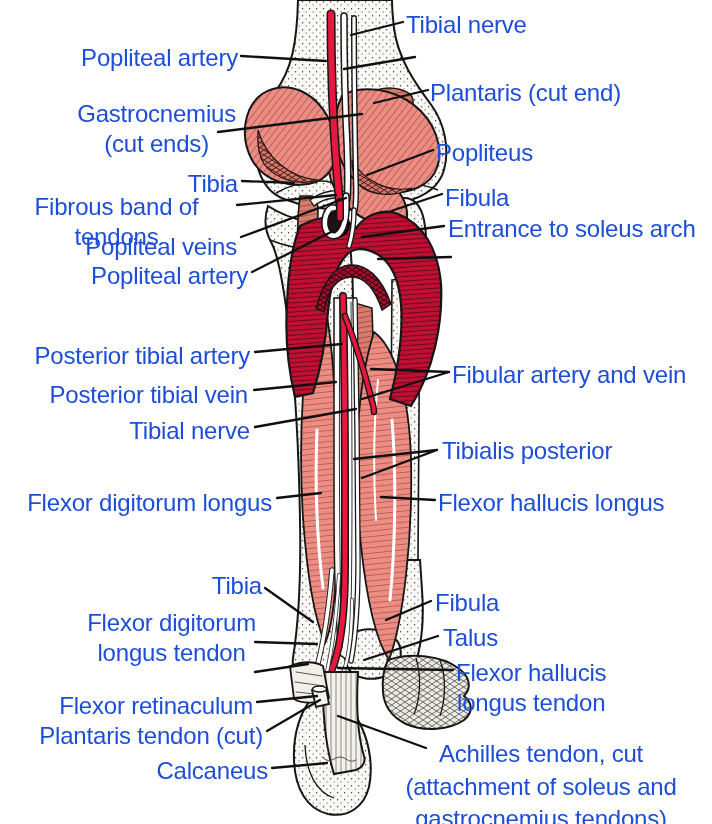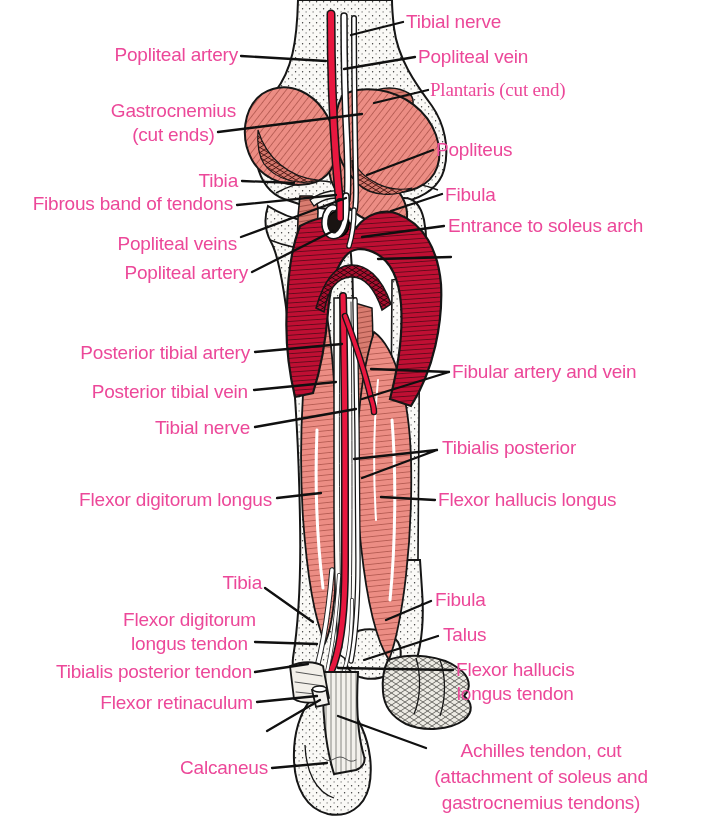--- a/index.html
+++ b/index.html
@@ -2,21 +2,21 @@
 <html><head>
 <meta charset="utf-8">
 <style>
   html,body{margin:0;padding:0;background:#ffffff;}
   .canvas{
     position:relative;width:712px;height:824px;background:#ffffff;
     font-family:"Liberation Sans", sans-serif;overflow:hidden;
   }
   .art{position:absolute;left:0;top:0;}
   .lbl{
-    position:absolute;font-size:19px;line-height:1.27;color:#ec4899;
+    position:absolute;font-size:24px;line-height:1.27;color:#1d4ed8;
     white-space:pre-line;letter-spacing:-0.2px;
   }
   .lbl.r{text-align:center;}
   .lbl.c{text-align:center;}
   .lbl.lh{line-height:1.36;}
 </style>
 </head>
 <body>
 
 <div class="canvas">
@@ -190,27 +190,26 @@
   <div class="lbl r" style="right:479px;top:192px;">Fibrous band of tendons</div>
   <div class="lbl r" style="right:475px;top:232px;">Popliteal veins</div>
   <div class="lbl r" style="right:464px;top:261px;">Popliteal artery</div>
   <div class="lbl r" style="right:462px;top:341px;">Posterior tibial artery</div>
   <div class="lbl r" style="right:464px;top:380px;">Posterior tibial vein</div>
   <div class="lbl r" style="right:462px;top:416px;">Tibial nerve</div>
   <div class="lbl r" style="right:440px;top:488px;">Flexor digitorum longus</div>
   <div class="lbl r" style="right:450px;top:571px;">Tibia</div>
   <div class="lbl c" style="right:456px;top:608px;">Flexor digitorum
 longus tendon</div>
-  <div class="lbl r" style="right:460px;top:660px;">Tibialis posterior tendon</div>
   <div class="lbl r" style="right:459px;top:691px;">Flexor retinaculum</div>
+  <div class="lbl r" style="right:449px;top:721px;">Plantaris tendon (cut)</div>
   <div class="lbl r" style="right:444px;top:756px;">Calcaneus</div>
 
   <div class="lbl" style="left:406px;top:10px;">Tibial nerve</div>
-  <div class="lbl" style="left:418px;top:45px;">Popliteal vein</div>
-  <div class="lbl" style="left:430px;top:78px;font-family:Liberation Serif, serif;">Plantaris (cut end)</div>
+  <div class="lbl" style="left:430px;top:78px;">Plantaris (cut end)</div>
   <div class="lbl" style="left:436px;top:138px;">Popliteus</div>
   <div class="lbl" style="left:445px;top:183px;">Fibula</div>
   <div class="lbl" style="left:448px;top:214px;">Entrance to soleus arch</div>
   <div class="lbl" style="left:452px;top:360px;">Fibular artery and vein</div>
   <div class="lbl" style="left:442px;top:436px;">Tibialis posterior</div>
   <div class="lbl" style="left:438px;top:488px;">Flexor hallucis longus</div>
   <div class="lbl" style="left:435px;top:588px;">Fibula</div>
   <div class="lbl" style="left:443px;top:623px;">Talus</div>
   <div class="lbl c" style="left:456px;top:658px;">Flexor hallucis
 longus tendon</div>

